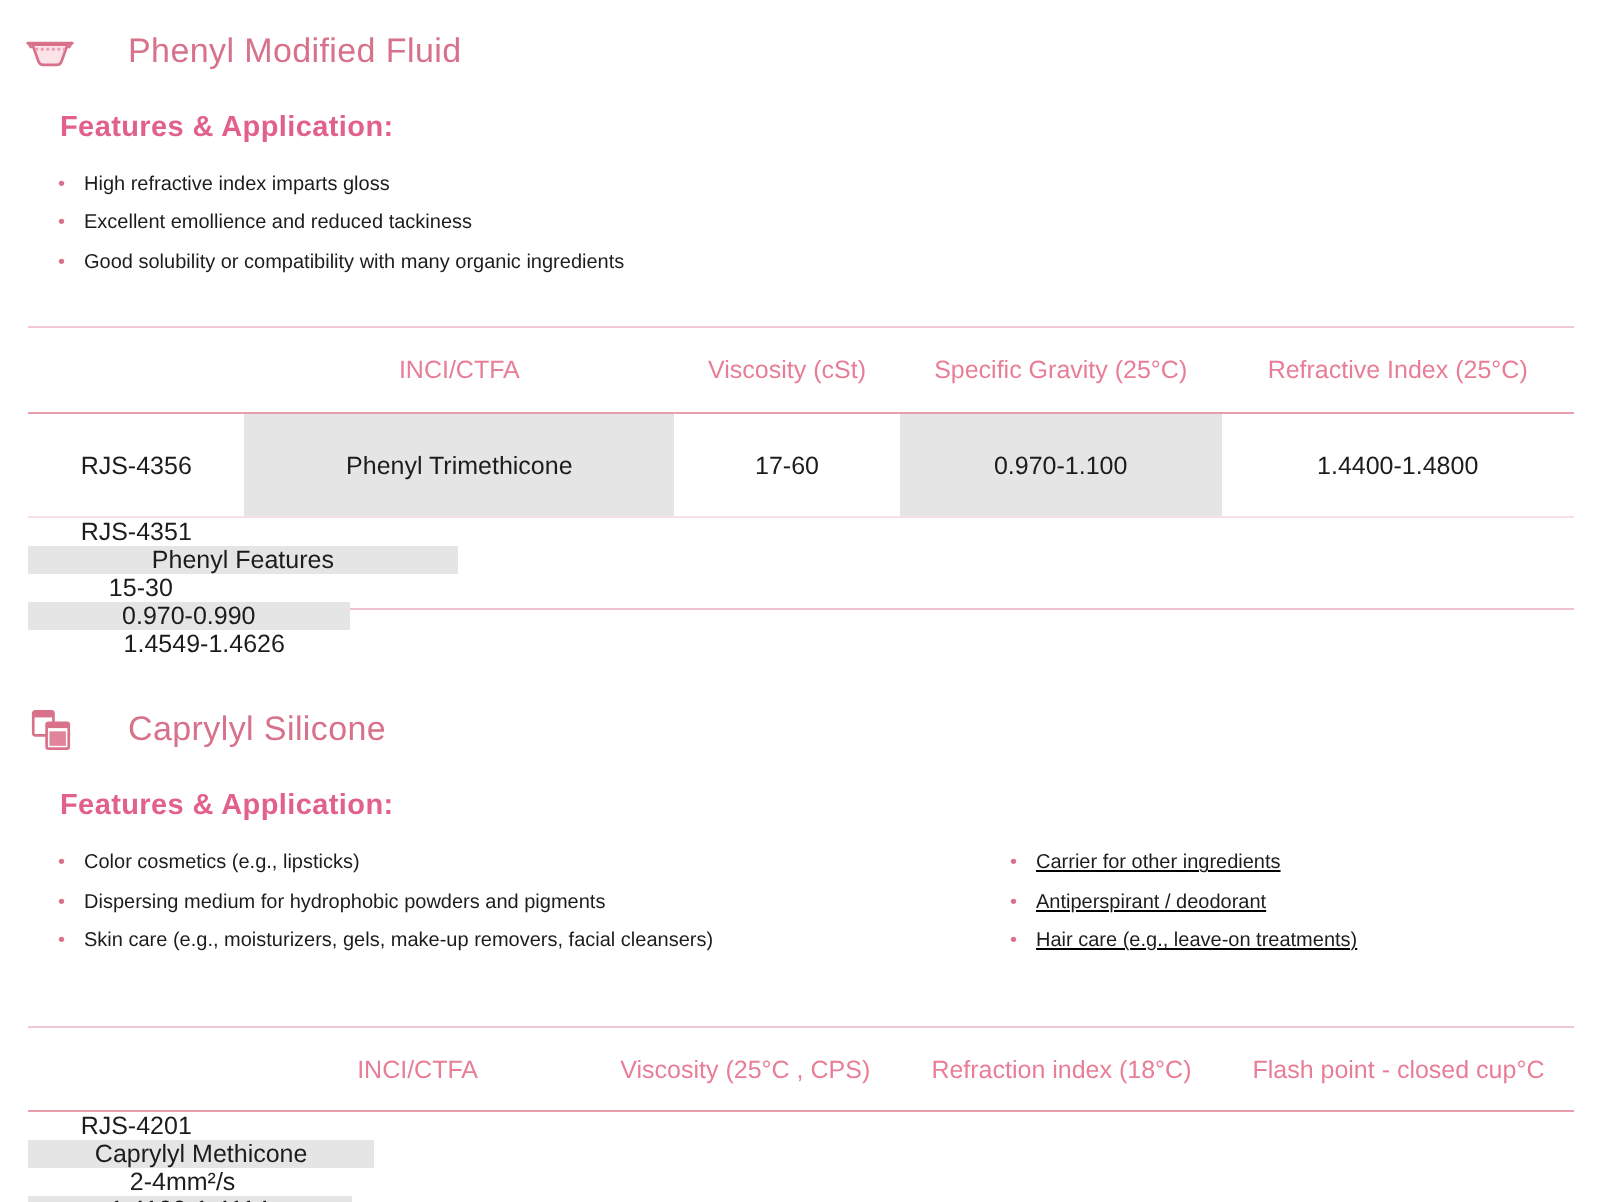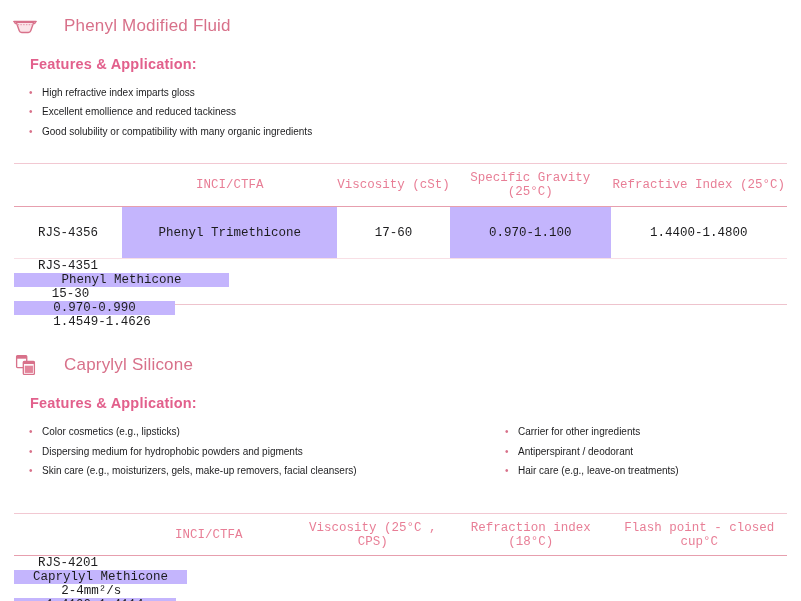--- a/index.html
+++ b/index.html
@@ -31,38 +31,38 @@
     position: relative; padding-left: 13px;
   }
   ul.bullets li::before {
     content: "\2022"; color: #d8718a;
     position: absolute; left: 0; top: 0;
   }
   .bullets-cols { display: flex; }
   .bullets-cols .col-left { width: 482px; }
   .bullets-cols .col-right ul.bullets { padding-left: 505px; }
   .bullets-cols { position: relative; }
-  .bullets-cols .col-right { position: absolute; left: 505px; top: 0; }
+  .bullets-cols .col-right { position: absolute; left: 505px; top: 0; text-decoration: underline; }
   .bullets-cols .col-right ul.bullets { padding-left: 0; }
 
-  .tbl { margin: 0 14px 5px 14px; font-family: Liberation Mono, monospace; }
+  .tbl { margin: 0 14px 5px 14px; }
   .tbl-row { display: flex; width: 773px; }
   .tbl-row.head {
     border-top: 1px solid #f2c8d2;
     border-bottom: 1px solid #e79fae;
     height: 44px;
   }
   .tbl .cell {
     display: flex; align-items: center; justify-content: center;
     text-align: center; font-size: 12.5px;
   }
   .tbl-row.head .cell { color: #e8various; }
   .tbl-row.head .cell { color: #e87e96; }
   .tbl-row.data .cell { color: #1c1c1e; }
-  .tbl-row.data .cell.pinkbg { background: #c4b5fd; }
+  .tbl-row.data .cell.pinkbg { background: #e5e5e5; }
   .tbl-row.data.sep { border-bottom: 1px solid #f8dfe5; }
   .tbl-row.data.last { border-bottom: 1px solid #eec3cd; flex-direction: column; }
   .t1 { margin-top: 22px; }
   .t1 .tbl-row.data.r0 { height: 52px; justify-content: space-between; }
   .t1 .tbl-row.data.r1 { height: 46px; }
   .t1 .c1 { width: 14.0%; }
   .t1 .c2 { width: 27.8%; }
   .t1 .c3 { width: 14.6%; }
   .t1 .c4 { width: 20.8%; }
   .t1 .c5 { width: 22.8%; }
@@ -110,21 +110,21 @@
     </div>
     <div class="tbl-row data r0 sep">
       <div class="cell c1">RJS-4356</div>
       <div class="cell c2 pinkbg">Phenyl Trimethicone</div>
       <div class="cell c3">17-60</div>
       <div class="cell c4 pinkbg">0.970-1.100</div>
       <div class="cell c5">1.4400-1.4800</div>
     </div>
     <div class="tbl-row data r1 last">
       <div class="cell c1">RJS-4351</div>
-      <div class="cell c2 pinkbg">Phenyl Methicone</div>
+      <div class="cell c2 pinkbg">Phenyl Features</div>
       <div class="cell c3">15-30</div>
       <div class="cell c4 pinkbg">0.970-0.990</div>
       <div class="cell c5">1.4549-1.4626</div>
     </div>
   </div>
 
   <div class="sec-header second">
     <span class="sec-icon">
       <svg width="21" height="22" viewBox="0 0 22 23">
         <rect x="1.7" y="1.7" width="10.6" height="12.6" rx="1" fill="#ffffff" stroke="#d8718a" stroke-width="1.4"></rect>

